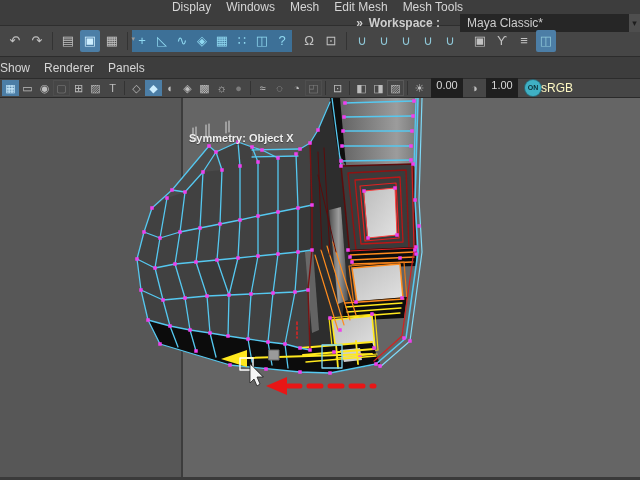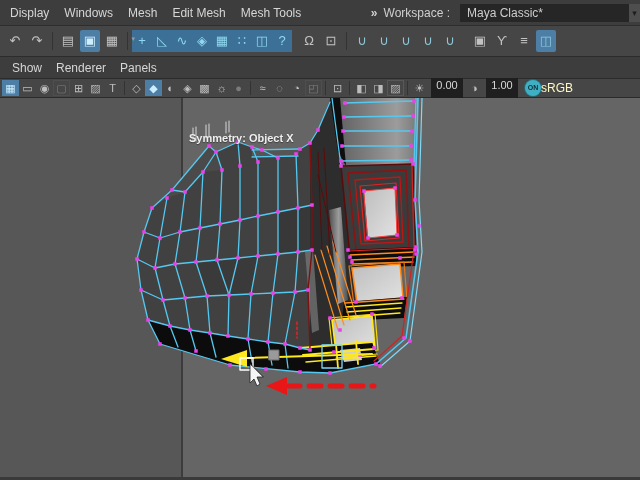--- a/index.html
+++ b/index.html
@@ -2,46 +2,46 @@
 <html style="--vp-bg: #656565; --vp-left: #575757; --wire: #55c8f0; --wire2: #7fd9f7; --vert: #ee3fee; --orange: #ff8c1e; --yellow: #ffe81e; --arrow: #e81616;"><head>
 <meta charset="utf-8">
 <style>
   html,body{margin:0;padding:0;background:#2b2b2b;}
   body{width:640px;height:480px;overflow:hidden;font-family:"Liberation Sans",sans-serif;
        -webkit-font-smoothing:antialiased;}
   .app{width:640px;height:480px;position:relative;background:#3d3d3d;}
 
   
   .menubar{height:25px;background:#3d3d3d;border-bottom:1px solid #2e2e2e;
-           display:flex;align-items:center;padding-left:10px;}
+           display:flex;align-items:center;padding-left:10px;flex-direction:column;}
   .menu-item{color:#d6d6d6;font-size:12px;margin-right:15px;white-space:nowrap;cursor:default;}
   .menubar-right{margin-left:auto;display:flex;align-items:center;height:100%;}
   .chevrons{color:#cfcfcf;font-size:12px;font-weight:bold;margin-right:6px;}
-  .ws-label{color:#cfcfcf;font-size:12px;margin-right:10px;white-space:nowrap;}
+  .ws-label{color:#cfcfcf;font-size:12px;margin-right:20px;white-space:nowrap;font-weight:bold;}
   .ws-select{width:162px;height:18px;background:#262626;color:#cdcdcd;font-size:12px;
              line-height:18px;padding-left:7px;white-space:nowrap;overflow:hidden;}
   .ws-arrow{width:11px;height:18px;background:#4e4e4e;color:#1d1d1d;font-size:9px;
             line-height:18px;text-align:center;}
 
   
   .statusline{height:30px;background:#464646;border-bottom:1px solid #2c2c2c;
               display:flex;align-items:center;padding-left:4px;}
   .icon{width:20px;height:22px;line-height:22px;text-align:center;color:#c2c2c2;
         font-size:13px;border-radius:2px;margin:0 1px;flex:0 0 auto;cursor:default;}
   .icon.active{background:#4c7ea6;color:#cdeeff;}
   .icon.hl{background:#3d7097;color:#8fd8f0;margin:0;border-radius:0;}
   .icon.teal{color:#8fc8d8;}
   .sep{width:9px;height:22px;position:relative;flex:0 0 auto;}
   .sep:before{content:"";position:absolute;left:4px;top:2px;bottom:2px;width:1px;background:#333;}
   .sep.drop:after{content:"▾";position:absolute;right:-3px;top:5px;font-size:7px;color:#9a9a9a;}
   .gap{flex:0 0 auto;}
 
   
   .panelmenu{height:21px;background:#3d3d3d;border-bottom:1px solid #2c2c2c;
-             display:flex;align-items:center;padding-left:12px;}
+             display:flex;align-items:center;padding-left:0;}
   .panel-menu-item{color:#d6d6d6;font-size:12px;margin-right:14px;cursor:default;}
 
   
   .paneltoolbar{height:18px;background:#464646;border-bottom:1px solid #2a2a2a;
                 display:flex;align-items:center;padding-left:2px;}
   .picon{width:17px;height:16px;line-height:16px;text-align:center;color:#bdbdbd;
          font-size:11px;flex:0 0 auto;cursor:default;}
   .picon.active{background:#4c7ea6;color:#cdeeff;}
   .picon.dim{opacity:.45;}
   .picon.boxed{box-shadow:inset 0 0 0 1px #585858;}

